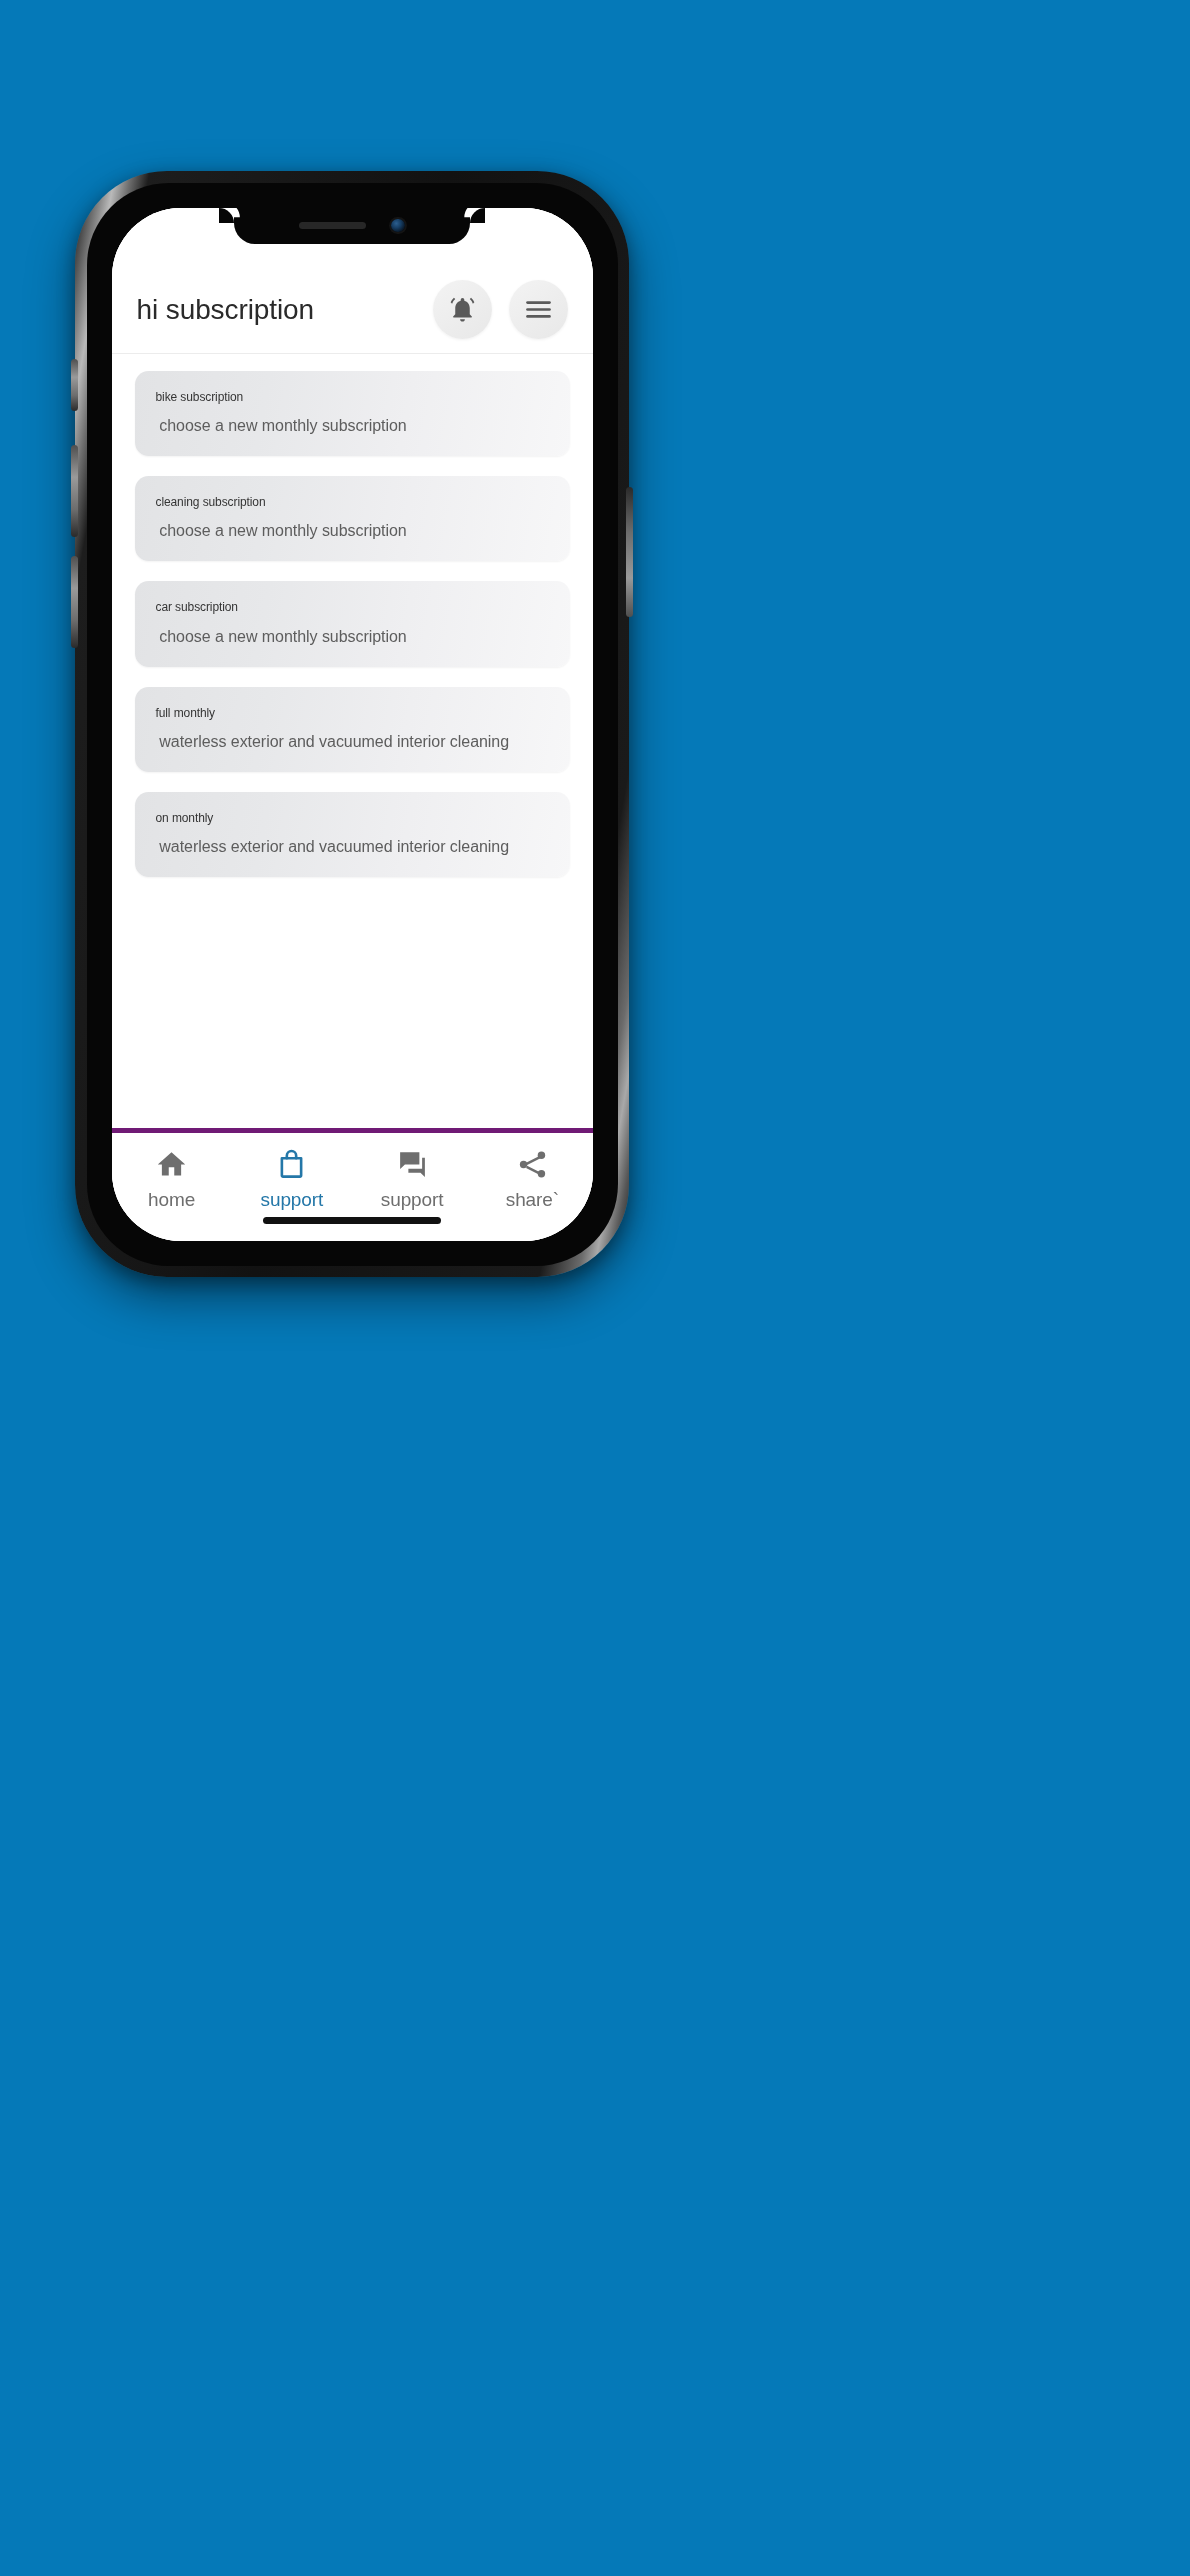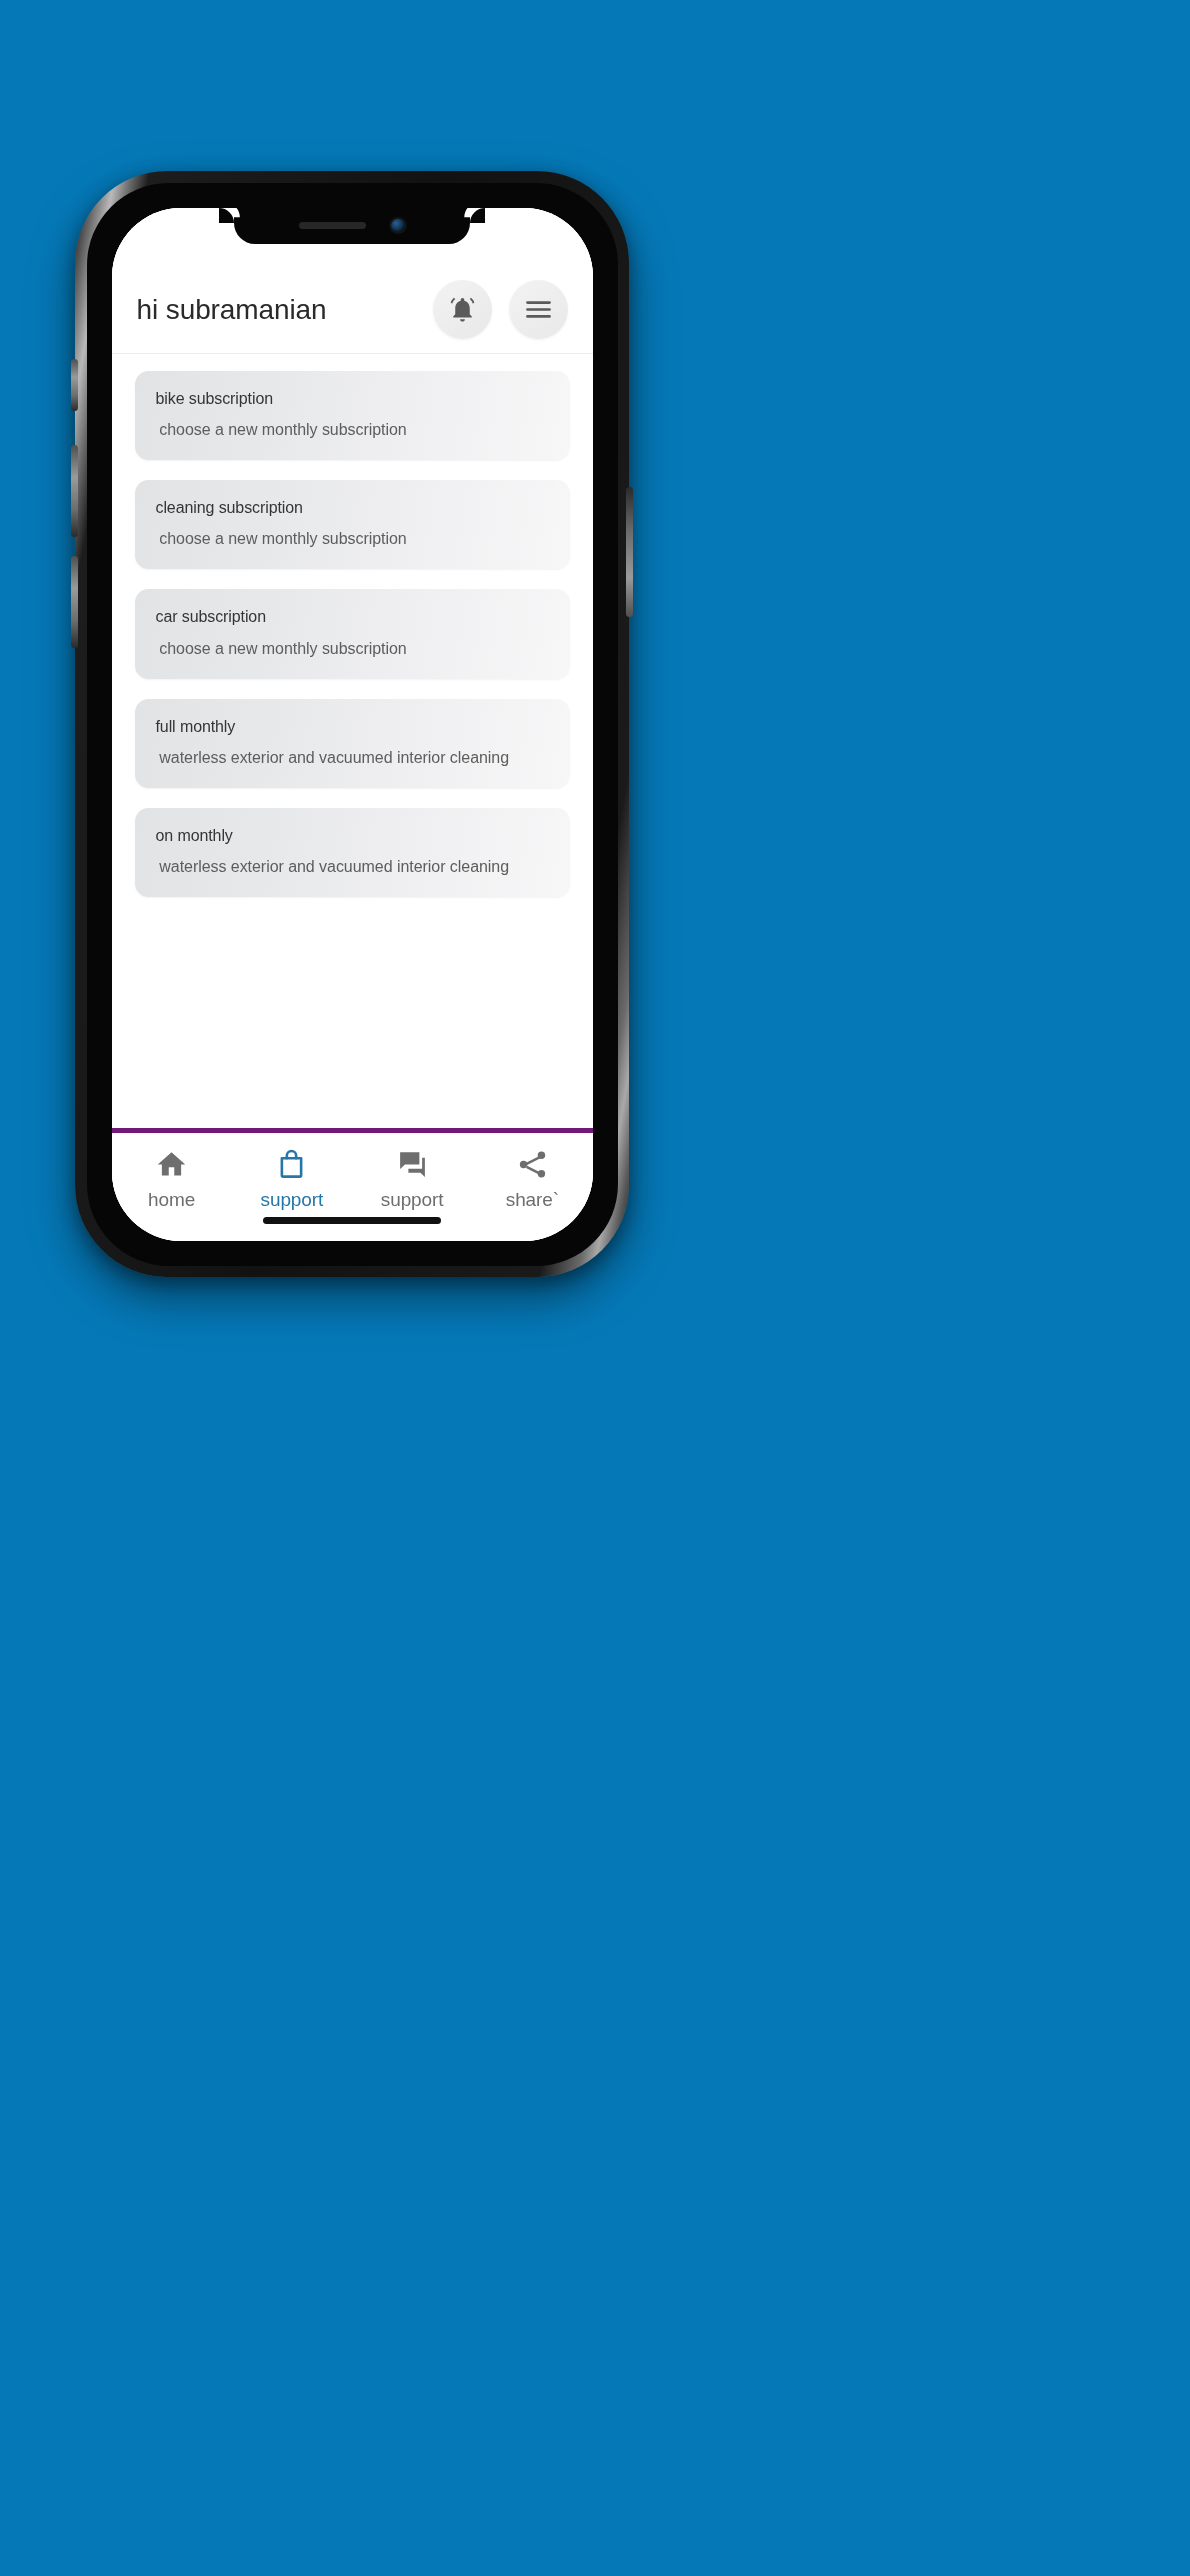--- a/index.html
+++ b/index.html
@@ -182,21 +182,21 @@
     position:relative;
     border-radius:13.4px;
     background:linear-gradient(100deg,#e2e3e5 0%, #e7e8ea 30%, #efeff1 62%, #f7f7f8 100%);
     padding:19px 21px 21px 21px;
     margin-bottom:20px;
     cursor:pointer;
     box-shadow:0 1px 1.9px rgba(0,0,0,0.05);
   }
 
   .card-title {
-    font-size:16px;
+    font-size:12px;
     font-weight:400;
     color:#353535;
     margin-bottom:13.4px;
     letter-spacing:-0.1px;
   }
 
   .card-subtitle {
     font-size:16px;
     font-weight:400;
     color:#5d5d5d;
@@ -264,21 +264,21 @@
     <div id="screen">
 
       <div id="notch">
         <div id="notch-speaker"></div>
         <div id="notch-camera"></div>
       </div>
 
       <div id="app">
 
         <div id="app-header">
-          <div id="greeting">hi subramanian</div>
+          <div id="greeting">hi subscription</div>
 
           <div id="header-actions">
 
             <button class="round-btn">
               <span>
                 <svg width="29" height="29" viewBox="0 0 24 24" fill="#5a5a5a">
                   <path d="M12 22c1.1 0 2-.9 2-2h-4c0 1.1.9 2 2 2zm6-6v-5c0-3.07-1.64-5.64-4.5-6.32V4a1.5 1.5 0 0 0-3 0v.68C7.63 5.36 6 7.92 6 11v5l-1.7 1.7a.5.5 0 0 0 .35.85h14.7a.5.5 0 0 0 .35-.85L18 16z"></path>
                   <path d="M3.4 7.2 2.2 6.1A9.9 9.9 0 0 1 4.9 2.2l1.1 1.2A8.3 8.3 0 0 0 3.4 7.2z"></path>
                   <path d="M20.6 7.2l1.2-1.1A9.9 9.9 0 0 0 19.1 2.2L18 3.4a8.3 8.3 0 0 1 2.6 3.8z"></path>
                 </svg>

